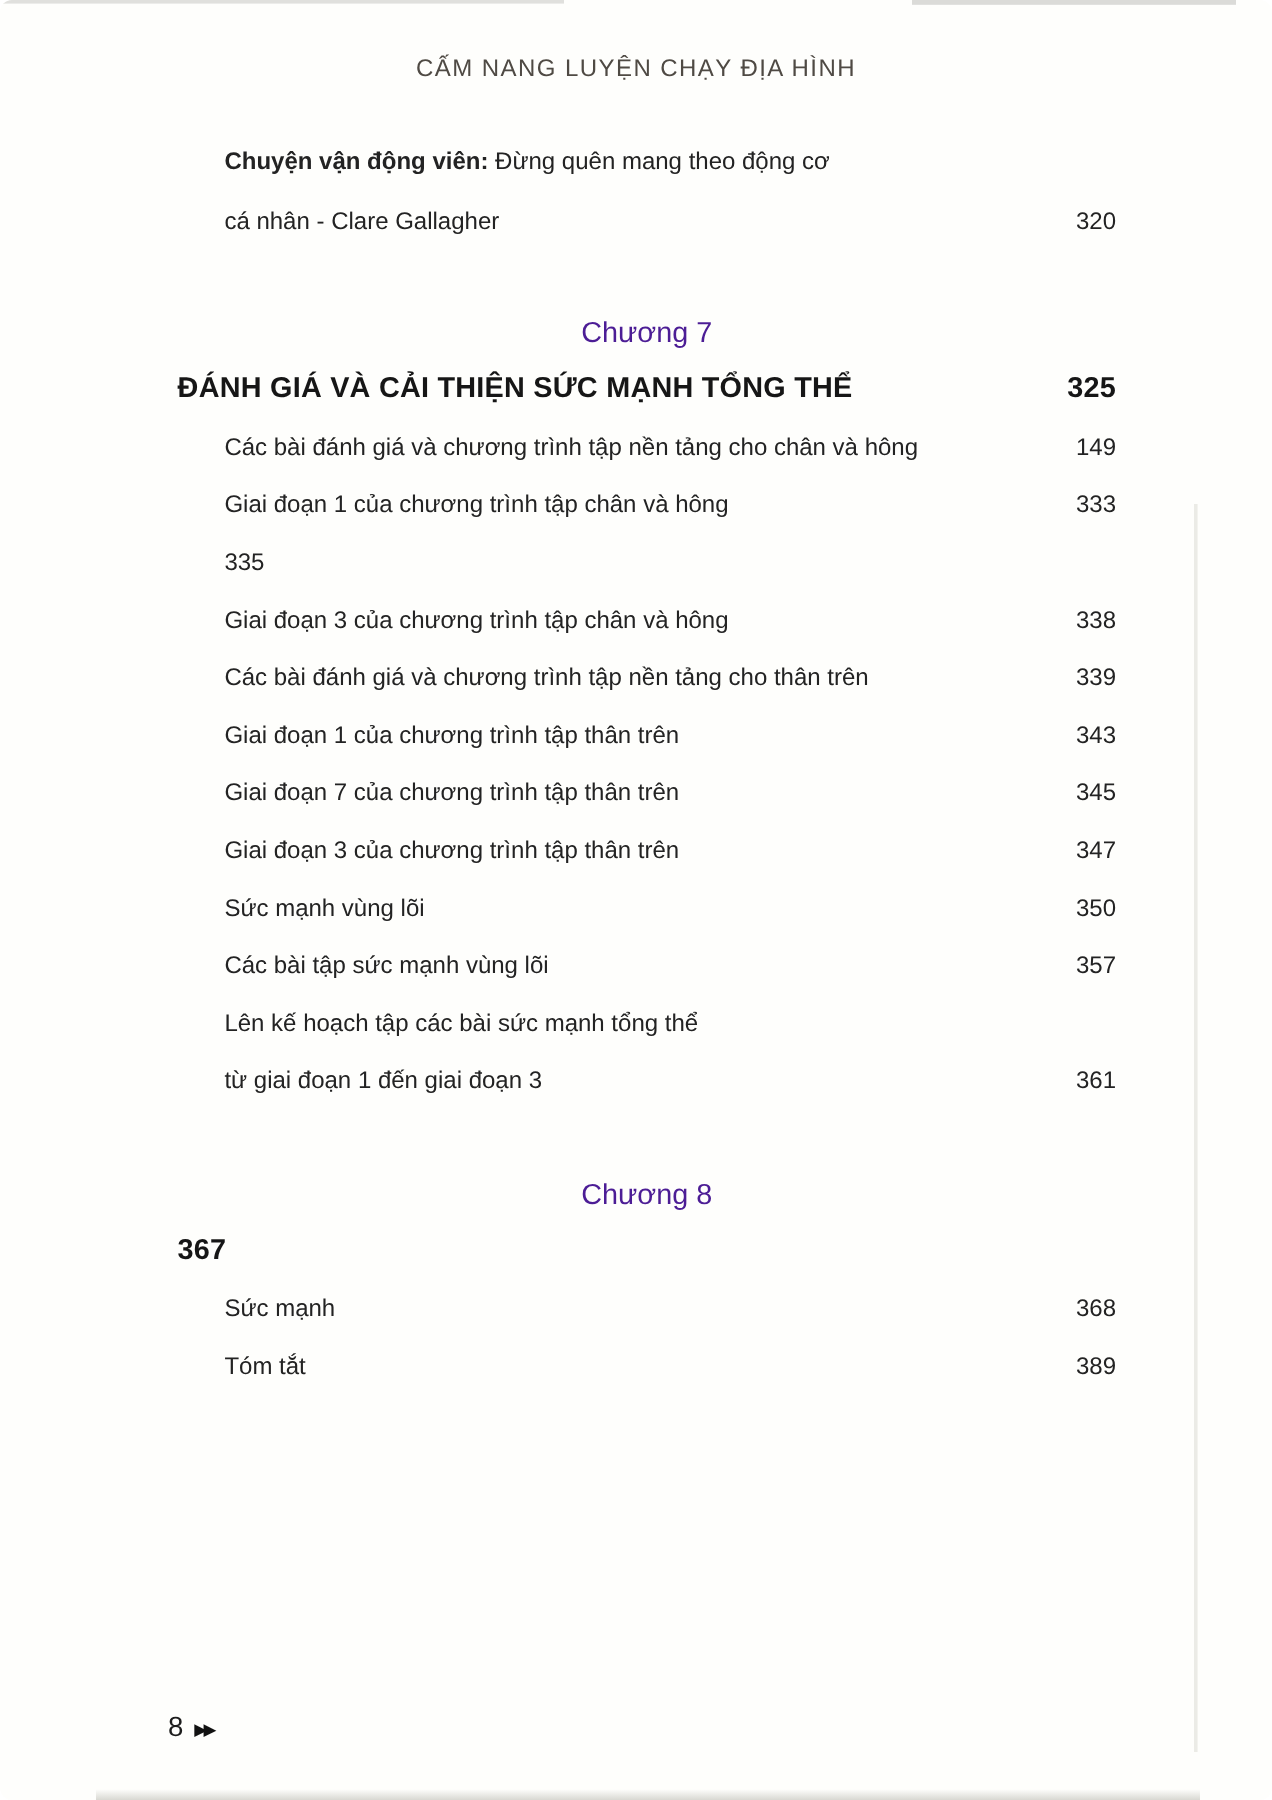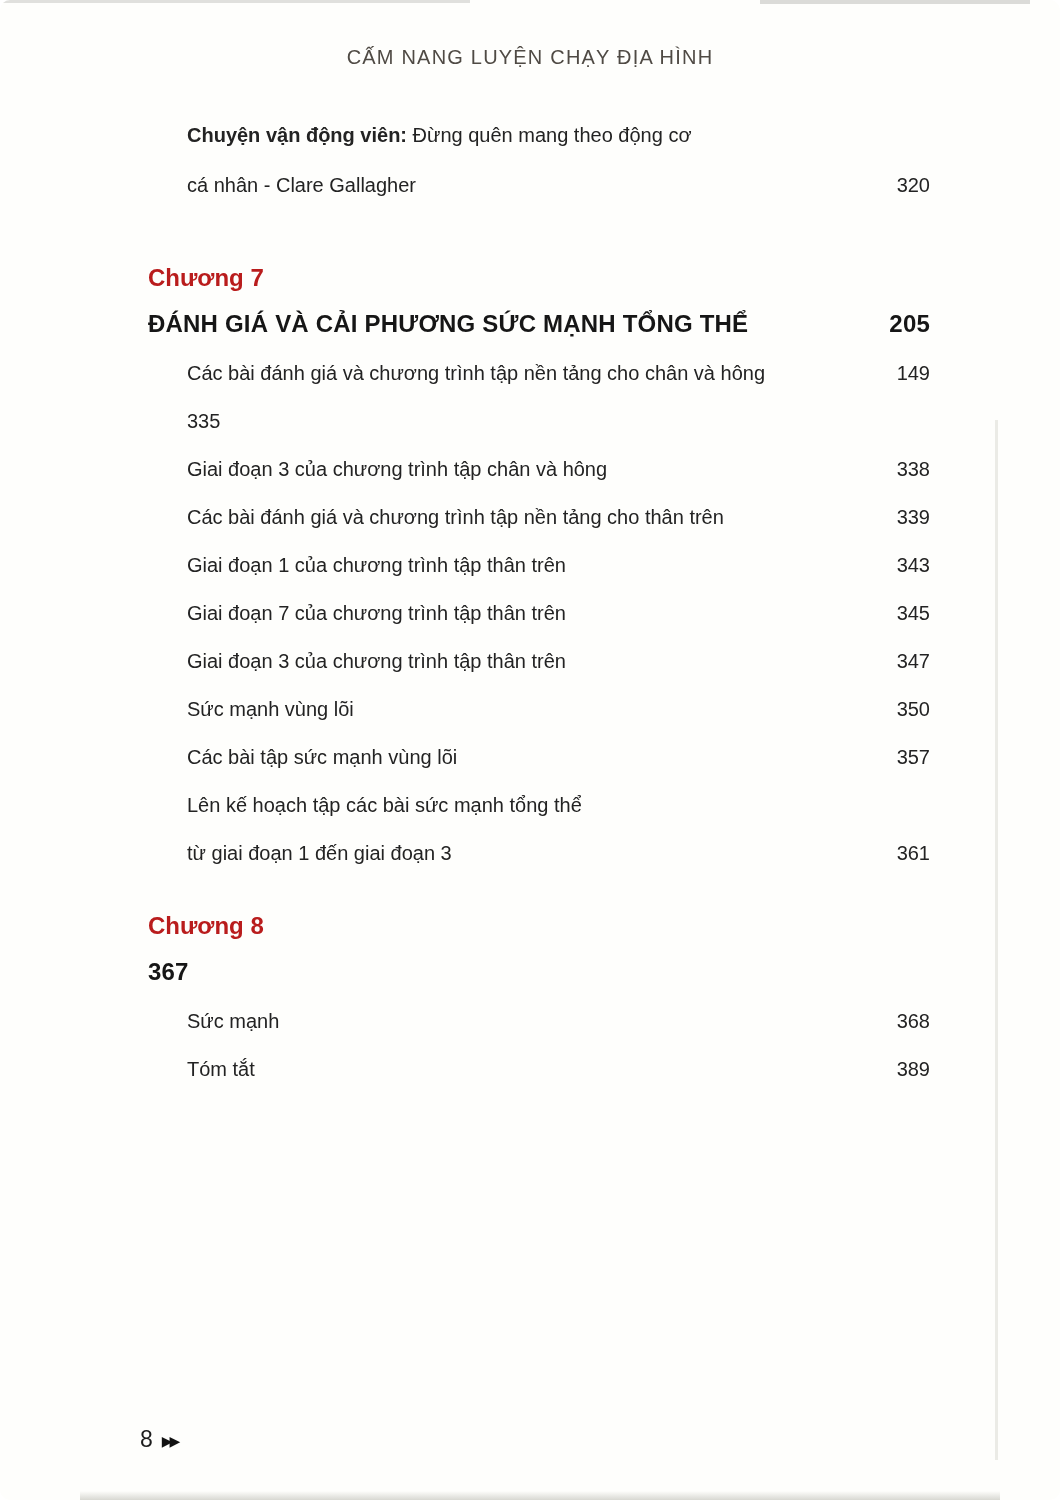--- a/index.html
+++ b/index.html
@@ -65,27 +65,28 @@
   .row .lbl { padding-right: 12px; }
   .row .pg { white-space: nowrap; }
 
   .indent { padding-left: 39px; }
 
   .story-first { margin-top: 120px; margin-bottom: 20px; }
   .story-prefix { font-weight: 700; }
 
   .chapter-label {
     font-size: 24px;
-    font-weight: 700;
+    font-weight: 400;
     line-height: 32px;
-    color: #b91c1c;
+    color: #4c1d95;
     margin-bottom: 14px;
+    text-align: center;
   }
   .chapter-label.ch7 { margin-top: 62px; }
-  .chapter-label.ch8 { margin-top: 42px; }
+  .chapter-label.ch8 { margin-top: 64px; }
 
   .chapter-title-row {
     font-size: 24px;
     font-weight: 700;
     line-height: 32px;
     color: #161616;
     margin-bottom: 18px;
     letter-spacing: 0.2px;
   }
 
@@ -126,27 +127,31 @@
       <span class="lbl"><b class="story-prefix">Chuyện vận động viên:</b> <span>Đừng quên mang theo động cơ</span></span>
     </div>
     <div class="row indent">
       <span class="lbl">cá nhân - Clare Gallagher</span>
       <span class="pg">320</span>
     </div>
 
     <div class="chapter-label ch7">Chương 7</div>
 
     <div class="row chapter-title-row">
-      <span class="lbl">ĐÁNH GIÁ VÀ CẢI PHƯƠNG SỨC MẠNH TỔNG THỂ</span>
-      <span class="pg">205</span>
+      <span class="lbl">ĐÁNH GIÁ VÀ CẢI THIỆN SỨC MẠNH TỔNG THỂ</span>
+      <span class="pg">325</span>
     </div>
 
     <div class="row indent">
       <span class="lbl">Các bài đánh giá và chương trình tập nền tảng cho chân và hông</span>
       <span class="pg">149</span>
+    </div>
+    <div class="row indent">
+      <span class="lbl">Giai đoạn 1 của chương trình tập chân và hông</span>
+      <span class="pg">333</span>
     </div>
     <div class="row indent">
       <span class="pg">335</span>
     </div>
     <div class="row indent">
       <span class="lbl">Giai đoạn 3 của chương trình tập chân và hông</span>
       <span class="pg">338</span>
     </div>
     <div class="row indent">
       <span class="lbl">Các bài đánh giá và chương trình tập nền tảng cho thân trên</span>

